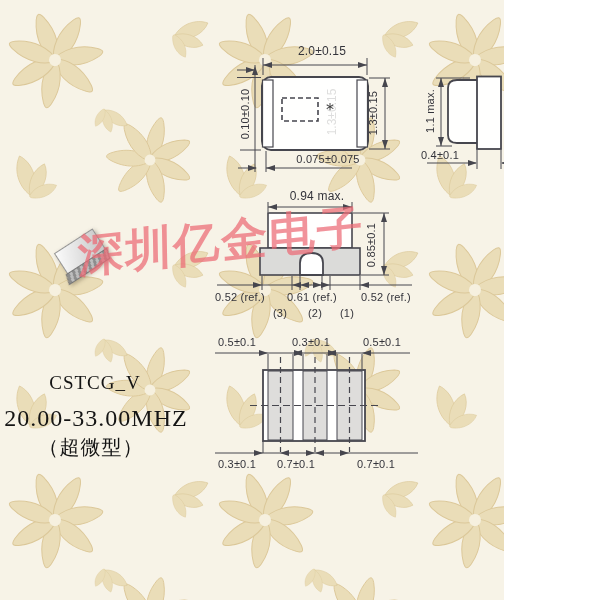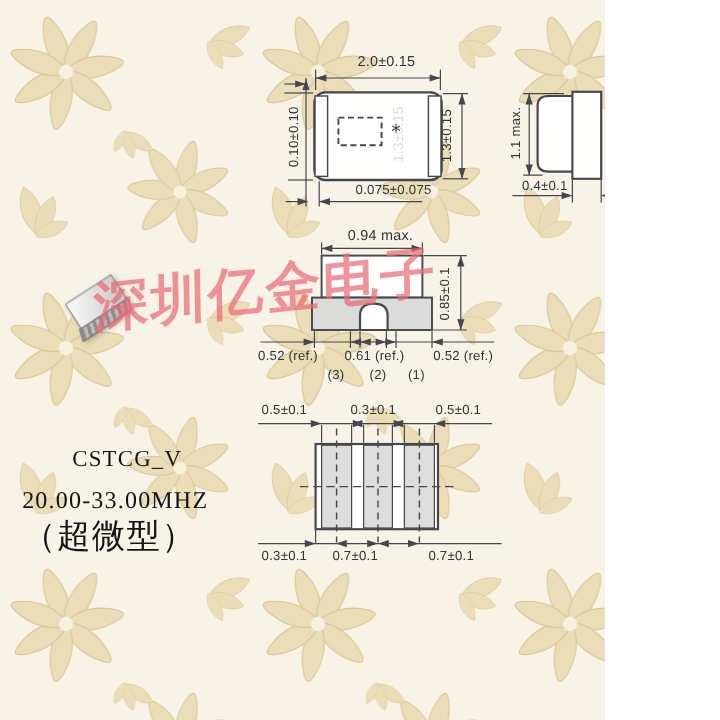--- a/index.html
+++ b/index.html
@@ -189,41 +189,41 @@
   </svg>
 
   <div class="dim big" style="left:322px;top:51px">2.0±0.15</div>
   <div class="dim v" style="left:245px;top:114px">0.10±0.10</div>
   <div class="dim v" style="left:373px;top:113px">1.3±0.15</div>
   <div class="ghost" style="left:332px;top:112px">1.3±0.15</div>
   <div class="mark" style="left:330px;top:108px">*</div>
   <div class="dim" style="left:328px;top:159px">0.075±0.075</div>
 
   <div class="dim v" style="left:430px;top:111px">1.1 max.</div>
-  <div class="dim" style="left:454px;top:155px">0.4±0.1</div>
+  <div class="dim" style="left:440px;top:155px">0.4±0.1</div>
 
   <div class="dim big" style="left:317px;top:196px">0.94 max.</div>
   <div class="dim v" style="left:371px;top:245px">0.85±0.1</div>
   <div class="dim" style="left:240px;top:297px">0.52 (ref.)</div>
   <div class="dim" style="left:312px;top:297px">0.61 (ref.)</div>
   <div class="dim" style="left:386px;top:297px">0.52 (ref.)</div>
   <div class="dim" style="left:280px;top:313px">(3)</div>
   <div class="dim" style="left:315px;top:313px">(2)</div>
   <div class="dim" style="left:347px;top:313px">(1)</div>
 
   <div class="dim" style="left:237px;top:342px">0.5±0.1</div>
   <div class="dim" style="left:311px;top:342px">0.3±0.1</div>
   <div class="dim" style="left:382px;top:342px">0.5±0.1</div>
   <div class="dim" style="left:237px;top:464px">0.3±0.1</div>
   <div class="dim" style="left:296px;top:464px">0.7±0.1</div>
   <div class="dim" style="left:376px;top:464px">0.7±0.1</div>
 
-  <div class="prod" style="left:106px;top:383px;font-size:19px">CSTCG_V</div>
-  <div class="prod" style="left:96px;top:418px;font-size:20px">20.00-33.00MHZ</div>
-  <div class="prod" style="left:91px;top:447px;font-size:28px">（超微型）</div>
+  <div class="prod" style="left:95px;top:383px;font-size:19px">CSTCG_V</div>
+  <div class="prod" style="left:96px;top:418px;font-size:24px">20.00-33.00MHZ</div>
+  <div class="prod" style="left:91px;top:447px;font-size:20px">（超微型）</div>
 
   <div class="note" style="left:531px;top:458px">(in mm)</div>
 
   <div class="chip">
     <div class="face"></div>
     <div class="side"></div>
   </div>
 
   <div class="wm">深圳亿金电子</div>
 

